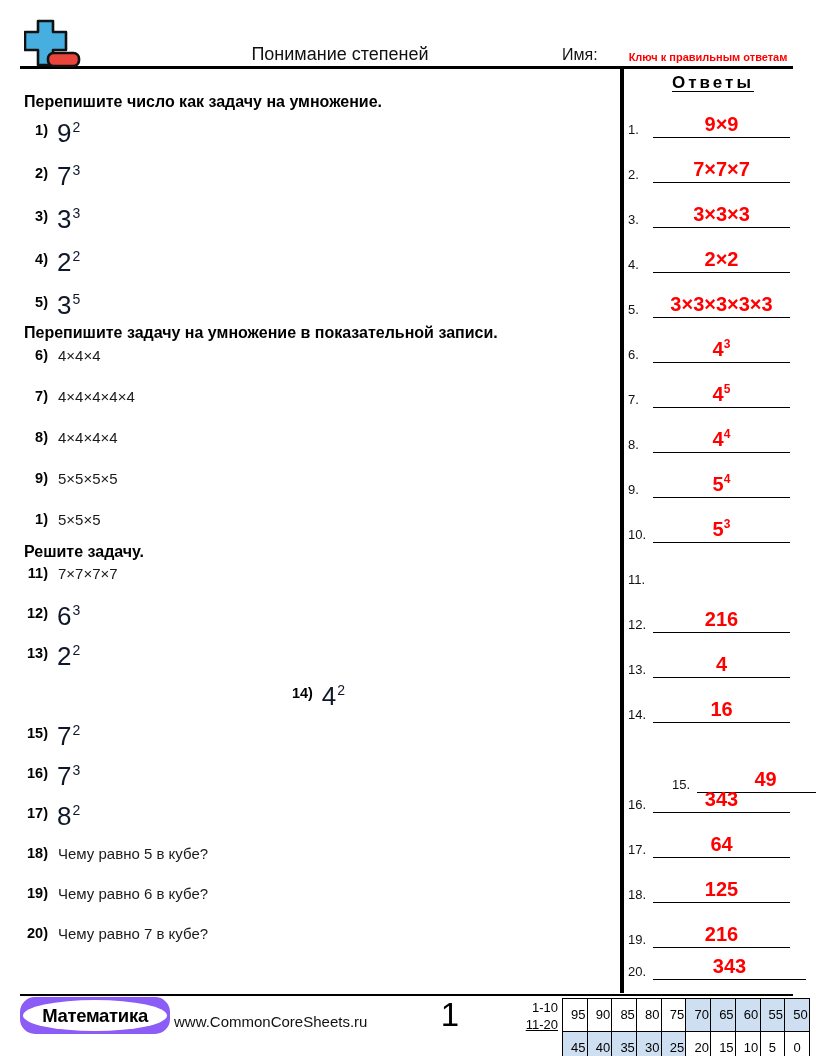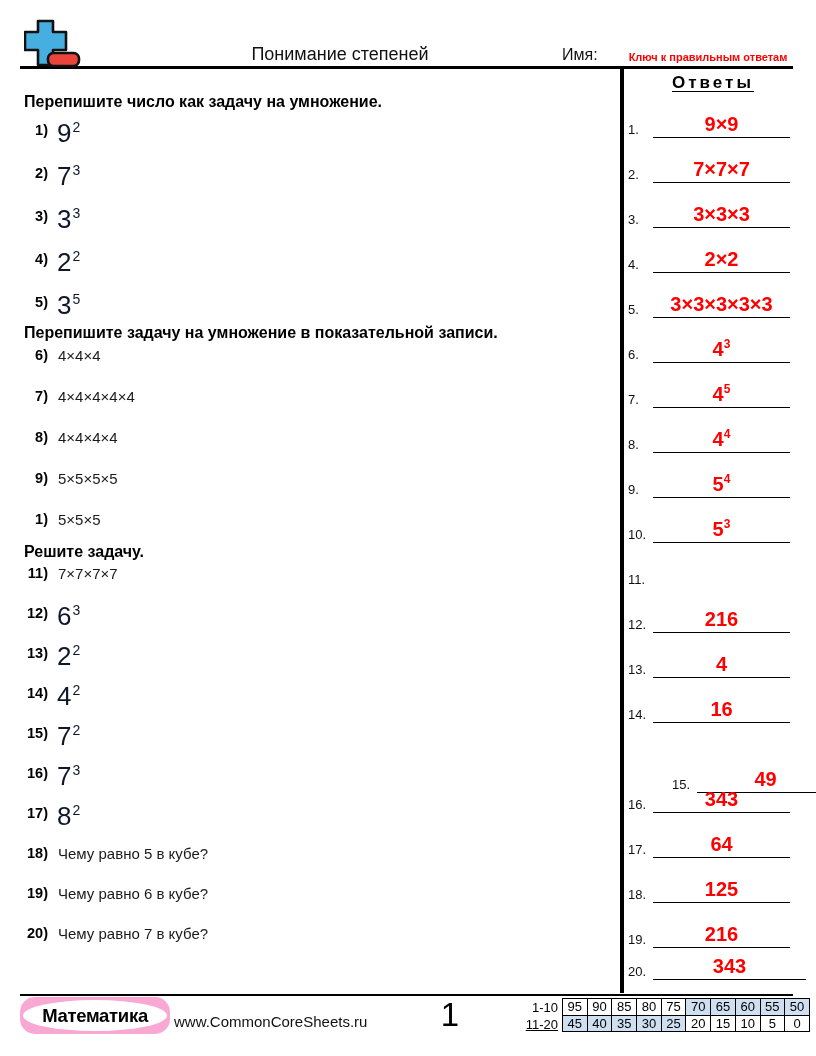--- a/index.html
+++ b/index.html
@@ -27,30 +27,30 @@
   .ans-head{position:absolute;left:630px;width:166px;top:73px;text-align:center;font-size:17px;
             font-weight:bold;letter-spacing:3px;text-decoration:underline;text-underline-offset:3px;}
   .arow{position:absolute;left:620px;width:180px;height:34px;}
   .anum{position:absolute;left:8px;bottom:1px;font-size:13px;color:#111;}
   .aline{position:absolute;left:33px;right:10px;bottom:0;height:34px;
          border-bottom:1.6px solid #000;display:flex;align-items:flex-end;justify-content:center;}
   .aval{color:var(--red,#ff0000);font-weight:bold;font-size:20px;line-height:1;padding-bottom:3px;}
   .aval sup{font-size:12px;line-height:0;}
   
   .footer-rule{position:absolute;left:20px;width:773px;top:994px;height:2px;background:#000;}
-  .badge{position:absolute;left:20px;top:997px;width:150px;height:37px;background:#f9a8d4;border-radius:15px;}
+  .badge{position:absolute;left:20px;top:997px;width:150px;height:37px;background:#8b5cf6;border-radius:15px;}
   .badge-inner{position:absolute;left:3px;top:3px;right:3px;bottom:3px;background:#fff;border-radius:50%;
                display:flex;align-items:center;justify-content:center;
                font-weight:bold;font-size:18.5px;letter-spacing:-0.3px;}
   .website{position:absolute;left:174px;top:1013px;font-size:15px;color:#111;}
   .pagenum{position:absolute;left:420px;top:996px;width:60px;text-align:center;font-size:33px;}
   .score-label{position:absolute;left:480px;width:78px;text-align:right;font-size:13px;}
   .sl1{top:1000px;} .sl2{top:1017px;text-decoration:underline;}
   .score-table{position:absolute;left:562px;top:998px;border-collapse:collapse;table-layout:fixed;width:248px;}
-  .score-table td{border:1.3px solid #000;height:15.5px;text-align:center;font-size:13px;padding:0;overflow:hidden;}
+  .score-table td{border:1.3px solid #000;height:15.5px;text-align:center;font-size:13px;padding:8px;overflow:hidden;}
   .score-table td.shaded{background:var(--shade,#cfdff2);}
 </style>
 </head>
 <body>
 
 <div class="page" id="page">
 
   <svg class="logo" viewBox="0 0 58 51">
     <path d="M14,4 H29 V15 H42 V33 H29 V48 H14 V33 H1 V15 H14 Z" stroke="#111" stroke-width="2.6" stroke-linejoin="round" fill="#46afdf"></path>
     <rect x="24" y="36" width="31" height="13" rx="5.5" stroke="#111" stroke-width="2.6" fill="#e9453c"></rect>
@@ -150,21 +150,21 @@
       <span class="ptext">7×7×7×7</span>
     </div>
     <div class="prow" style="top: 603px;">
       <span class="pnum">12)</span>
       <span class="pexpr"><span>6</span><sup>3</sup></span>
     </div>
     <div class="prow" style="top: 643px;">
       <span class="pnum">13)</span>
       <span class="pexpr"><span>2</span><sup>2</sup></span>
     </div>
-    <div class="prow" style="top: 683px;">
+    <div class="prow" style="top: 683px; justify-content: center;">
       <span class="pnum">14)</span>
       <span class="pexpr"><span>4</span><sup>2</sup></span>
     </div>
     <div class="prow" style="top: 723px;">
       <span class="pnum">15)</span>
       <span class="pexpr"><span>7</span><sup>2</sup></span>
     </div>
     <div class="prow" style="top: 763px;">
       <span class="pnum">16)</span>
       <span class="pexpr"><span>7</span><sup>3</sup></span>

